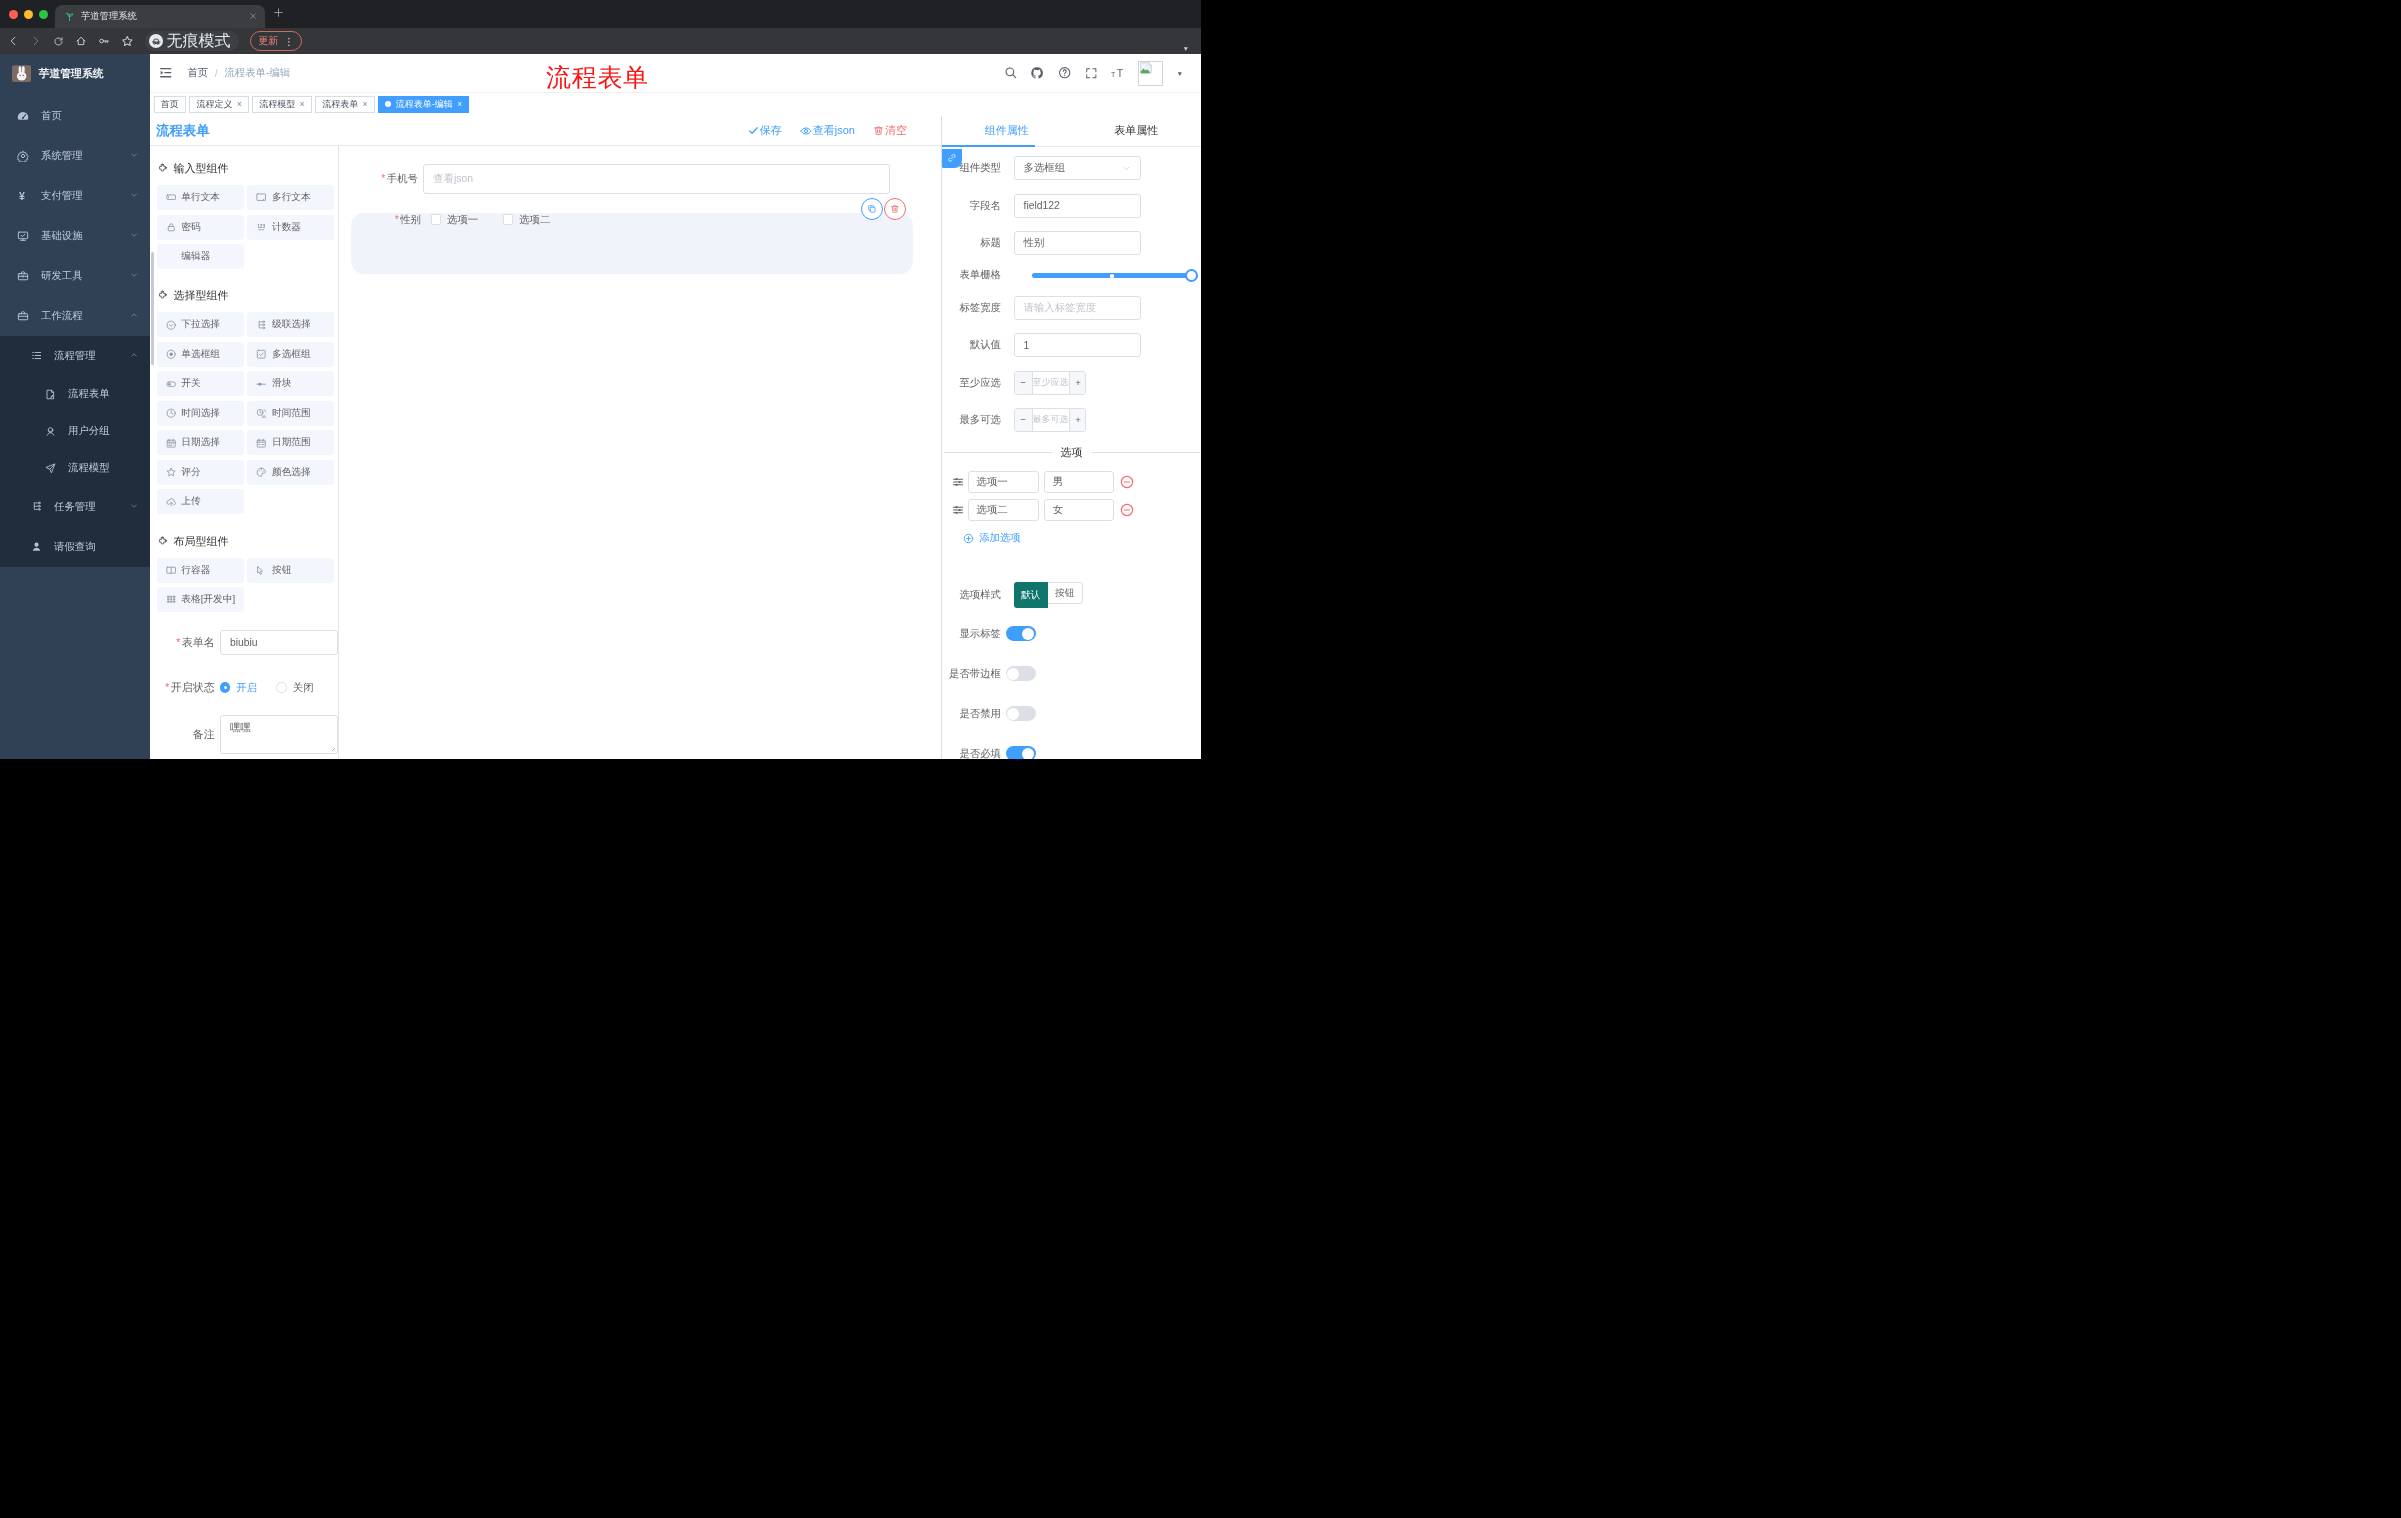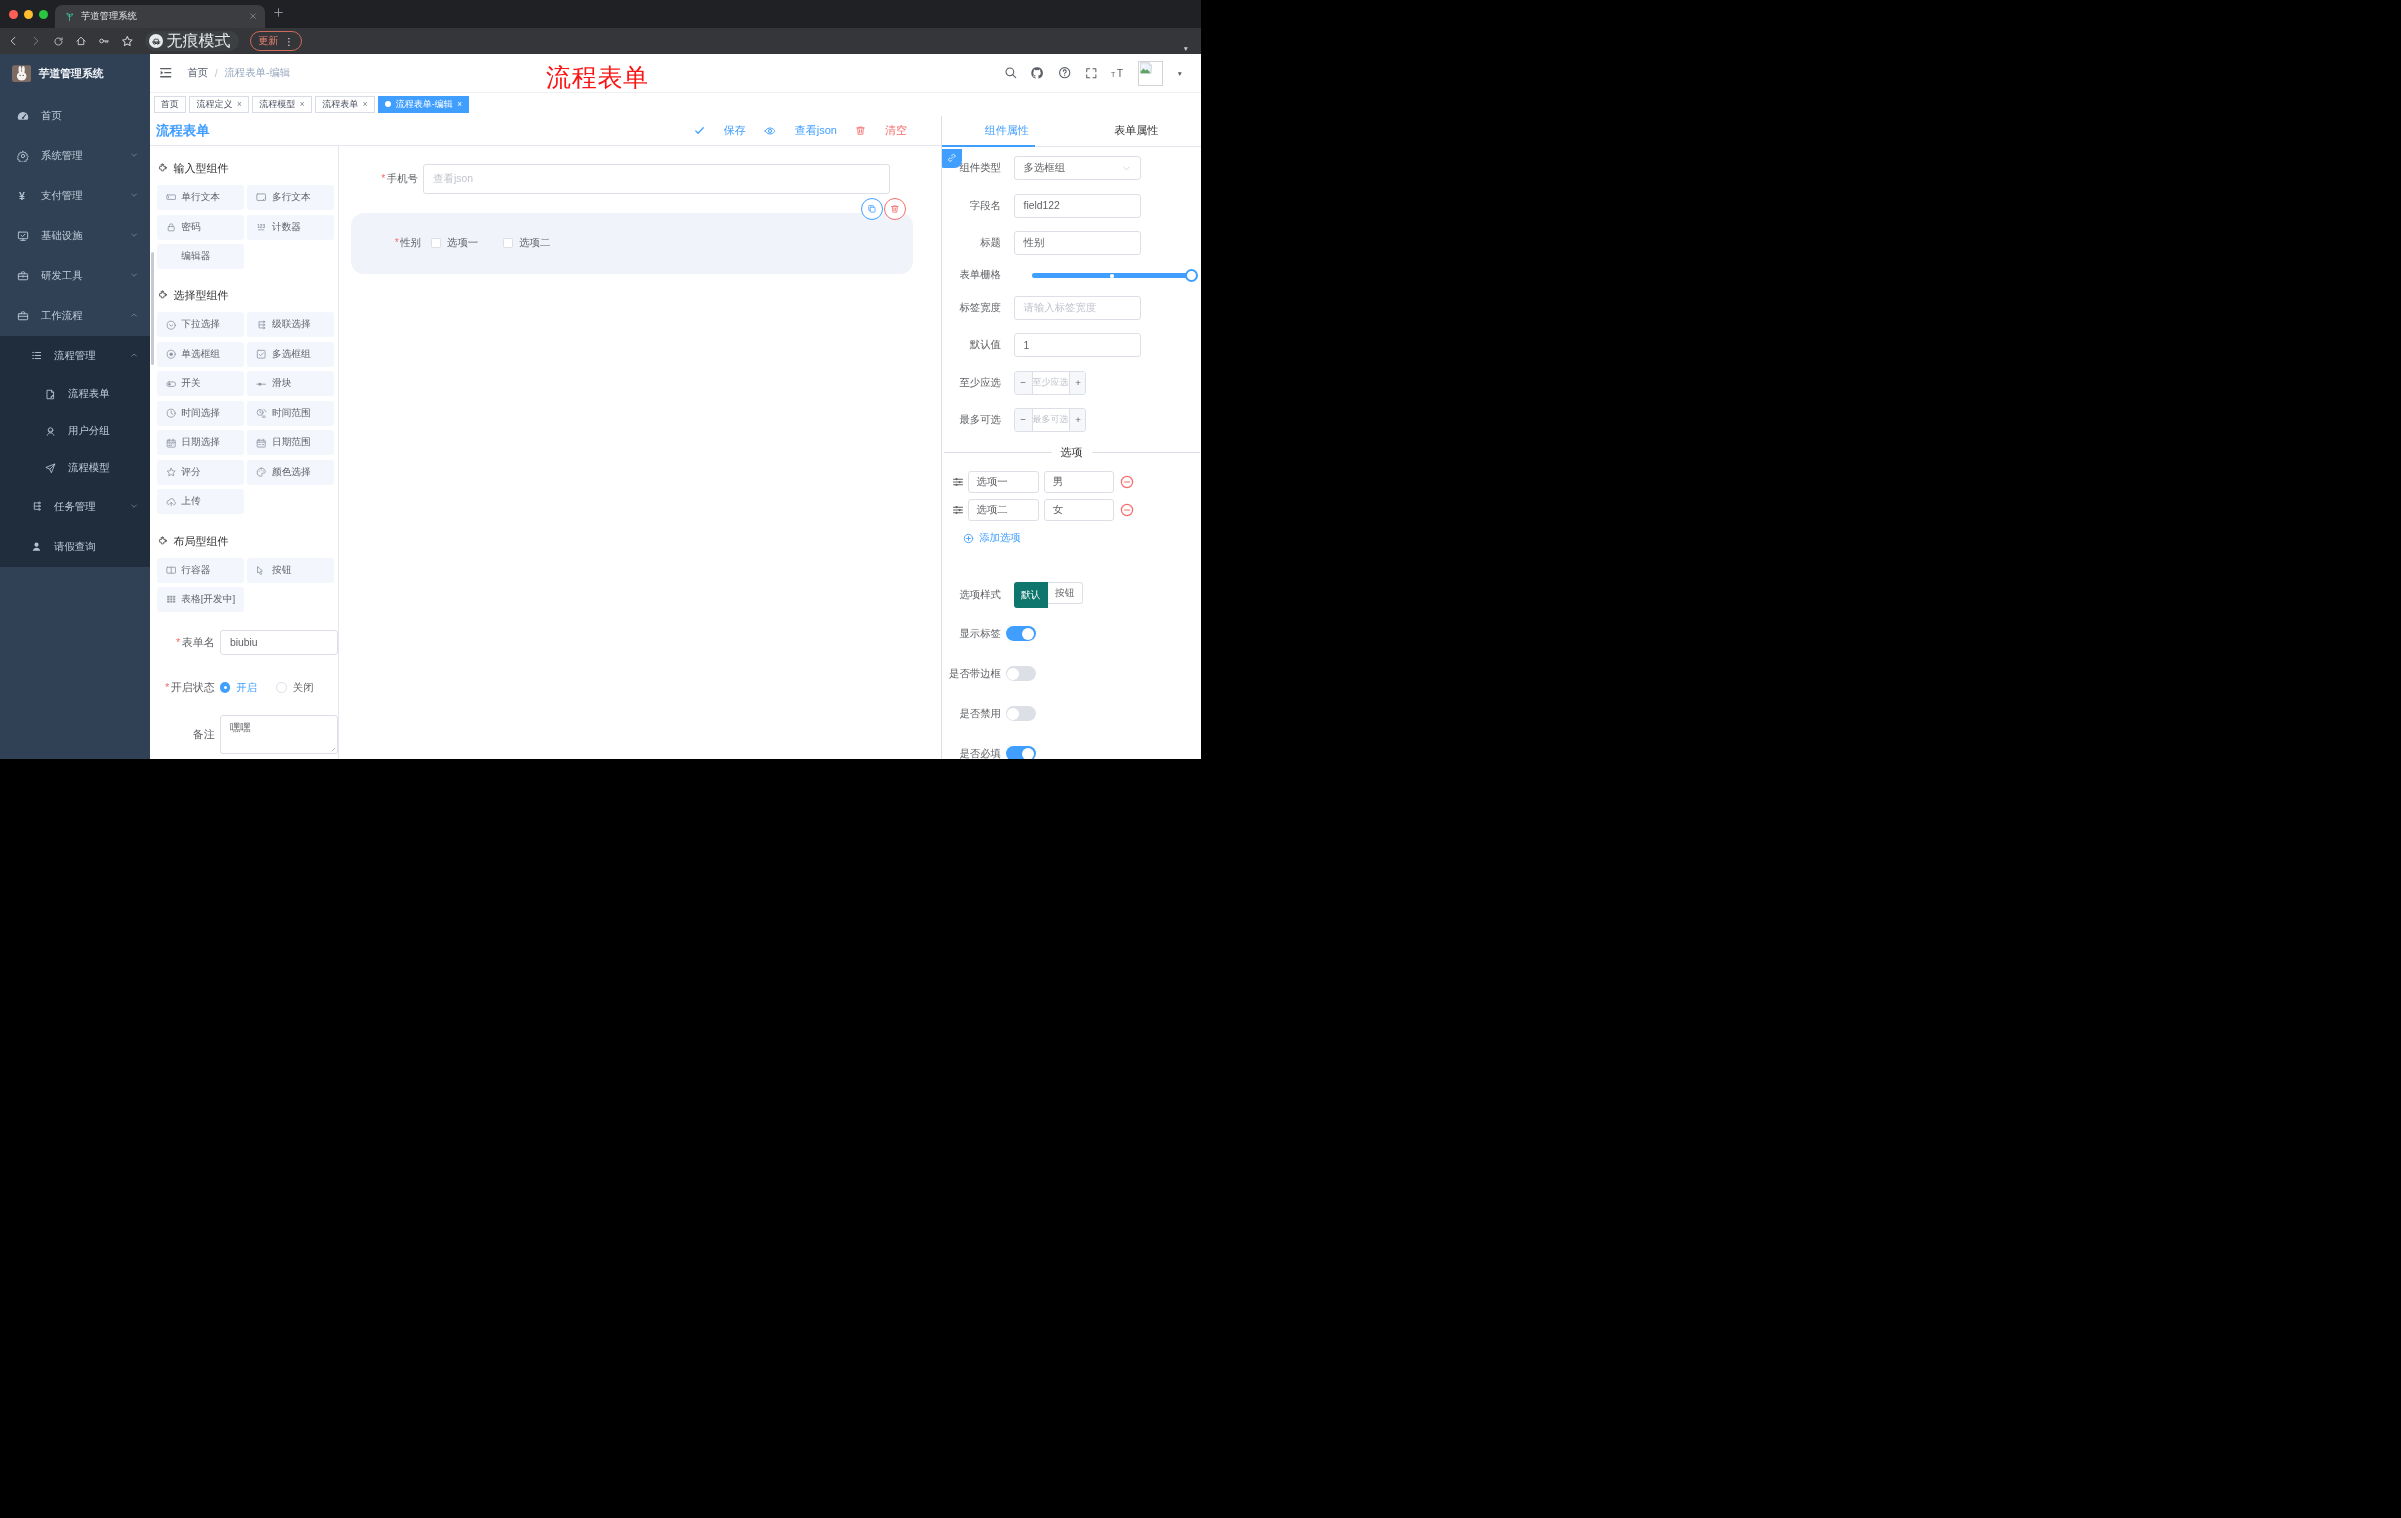--- a/index.html
+++ b/index.html
@@ -69,21 +69,21 @@
   .tag .x { font-size:8.2px; color:#7a7f87; }
   .tag.active { background:#409eff; border-color:#409eff; color:#fff; }
   .tag.active .x { color:#fff; }
   .tagdot { width:6px; height:6px; border-radius:50%; background:#fff; }
 
   
   .content { position:absolute; top:62px; left:0; right:0; bottom:0; background:#fff; }
   .titlebar { position:absolute; left:0; top:0; width:791px; height:30px; display:flex; align-items:center; padding-left:6px; border-bottom:0.7px solid #e4e7ed; }
   .dtitle { color:#409eff; font-size:13.4px; font-weight:700; }
   .dtools { margin-left:auto; margin-right:34px; display:flex; align-items:center; gap:18px; font-size:11px; }
-  .dtool { display:flex; align-items:center; gap:19px; cursor:pointer; }
+  .dtool { display:flex; align-items:center; gap:1px; cursor:pointer; }
   .dtool.blue { color:#409eff; } .dtool.red { color:#f56c6c; }
 
   .cols { position:absolute; left:0; top:30px; width:791px; bottom:0; }
 
   
   .palette { position:absolute; left:0; top:0; bottom:0; width:189px; border-right:0.7px solid #e4e7ed; padding-left:6.7px; overflow:hidden; }
   .pal-track { position:absolute; left:0; top:0; bottom:0; width:5.2px; }
   .pal-thumb { position:absolute; left:0.7px; top:106px; width:3.7px; height:113px; border-radius:2.2px; background:#c7cad1; }
   .pal-head { display:flex; align-items:center; gap:5.2px; font-size:11px; color:#303133; margin:15px 0 9px 0.7px; }
   .pal-head .ico { color:#606266; }
@@ -105,21 +105,21 @@
   .radio.on { border:none; background:#409eff; position:relative; }
   .radio.on::after { content:""; position:absolute; left:3.7px; top:3.7px; width:3px; height:3px; border-radius:50%; background:#fff; }
   .rlabel { font-size:10.4px; color:#606266; margin-left:6px; }
   .rlabel.on { color:#409eff; }
 
   
   .canvas { position:absolute; left:189px; right:0; top:0; bottom:0; }
   .cv-row { display:flex; align-items:center; margin-top:18px; }
   .cv-label { width:79px; text-align:right; font-size:10.4px; color:#606266; margin-right:5.2px; flex-shrink:0; }
   .cv-input { width:467px; height:30px; color:#c0c4cc; }
-  .sel-block { position:relative; margin:18.6px 0 0 12px; width:562px; height:61px; background:#f1f3fb; border-radius:13px; display:flex; align-items:center; }
+  .sel-block { position:relative; margin:18.6px 0 0 12px; width:562px; height:61px; background:#f1f3fb; border-radius:13px; display:flex; align-items:flex-start; }
   .sb-label { width:70px; text-align:right; font-size:10.4px; color:#606266; margin-right:9.7px; flex-shrink:0; }
   .cbx { display:flex; align-items:center; margin-right:24.5px; }
   .cbx-box { width:10.4px; height:10.4px; border:0.7px solid #dcdfe6; border-radius:1.5px; background:#fff; }
   .cbx-label { font-size:10.4px; color:#606266; margin-left:6px; }
   .actbtn { position:absolute; top:-15px; width:22px; height:22px; border-radius:50%; background:#fff; display:flex; align-items:center; justify-content:center; cursor:pointer; }
   .act-copy { left:510px; border:0.7px solid #409eff; color:#409eff; }
   .act-del  { left:533px; border:0.7px solid #f56c6c; color:#f56c6c; }
 
   
   .panel { position:absolute; right:0; top:0; bottom:0; width:260px; border-left:0.7px solid #dcdfe6; background:#fff; }

